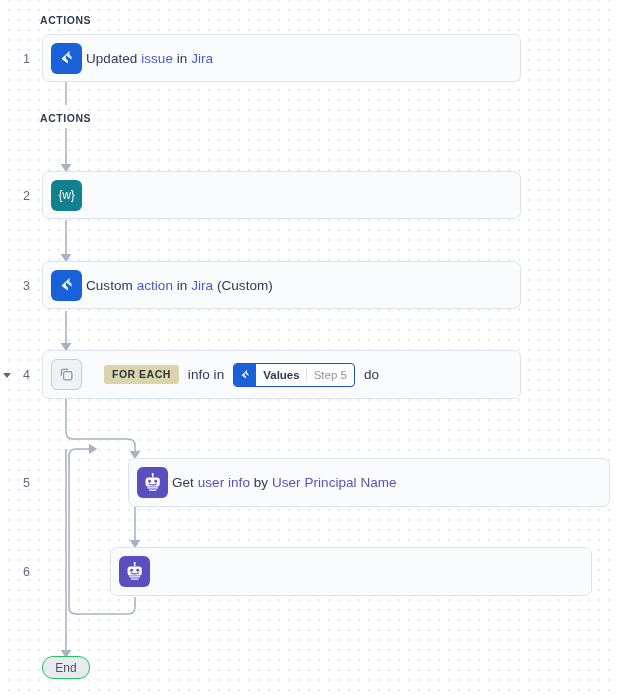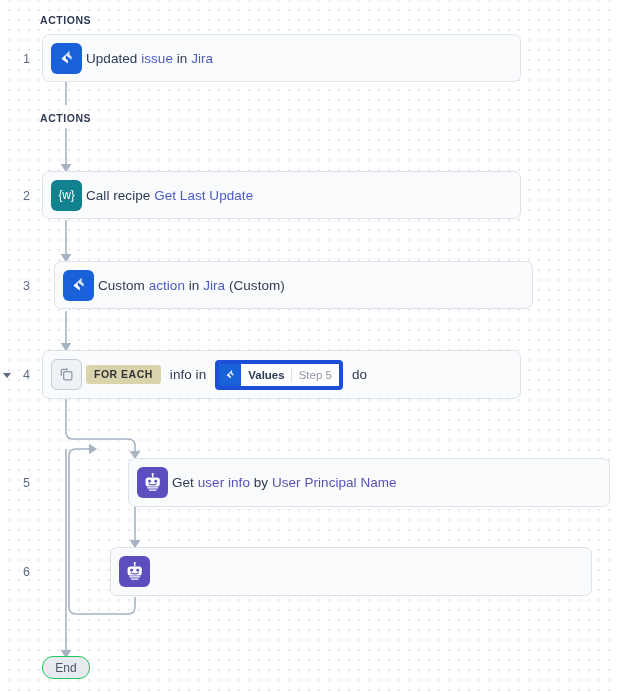--- a/index.html
+++ b/index.html
@@ -114,35 +114,36 @@
     background: #eef1f5;
     border: 1px solid #c3ccd8;
     box-sizing: border-box;
   }
 
   
   .foreach-row {
     display: flex;
     align-items: center;
     gap: 9px;
+    margin-left: 18px;
   }
   .badge-foreach {
     background: #d9d4ab;
     color: #32343a;
     font-size: 10.5px;
     font-weight: bold;
     letter-spacing: 0.5px;
     padding: 4px 8px 4px 8px;
     border-radius: 3px;
     line-height: 1;
   }
   .pill {
     display: inline-flex;
     align-items: stretch;
-    border: 4px solid #1d4ed8;
+    border: 1px solid #1d4ed8;
     border-radius: 4px;
     overflow: hidden;
     background: #ffffff;
     height: 22px;
   }
   .pill-icon {
     width: 22px;
     background: #1961d8;
     display: flex;
     align-items: center;
@@ -238,25 +239,24 @@
       </div>
       <div class="card-text"><span>Updated </span><span class="hl-blue">issue</span><span> in </span><span class="hl-blue">Jira</span></div>
     </div>
   </div>
 
   <div class="card" style="left:42px; top:171px; width:479px; height:48px;">
     <div class="card-body">
       <div class="app-icon icon-recipe">
         <span>{w}</span>
       </div>
-      <div class="card-text"><span>Call recipe </span><span class="hl-blue">Get Last Update</span></div>
-    </div>
-  </div>
-
-  <div class="card" style="left:42px; top:261px; width:479px; height:48px;margin-left:12px;">
+    </div>
+  </div>
+
+  <div class="card" style="left:42px; top:261px; width:479px; height:48px;">
     <div class="card-body">
       <div class="app-icon icon-jira">
         <svg width="21" height="21" viewBox="0 0 24 24" aria-hidden="true">
           <path d="M6.2 12.4 L11.1 7.5 L11.1 12.0 L13.5 14.4 L13.5 17.8 Z" fill="#ffffff"></path>
           <path d="M10.6 8.1 L15.5 3.2 L15.5 7.7 L17.9 10.1 L17.9 13.5 Z" fill="#ffffff" opacity="0.82"></path>
         </svg>
       </div>
       <div class="card-text"><span>Custom </span><span class="hl-blue">action</span><span> in </span><span class="hl-blue">Jira</span><span> (Custom)</span></div>
     </div>
   </div>

